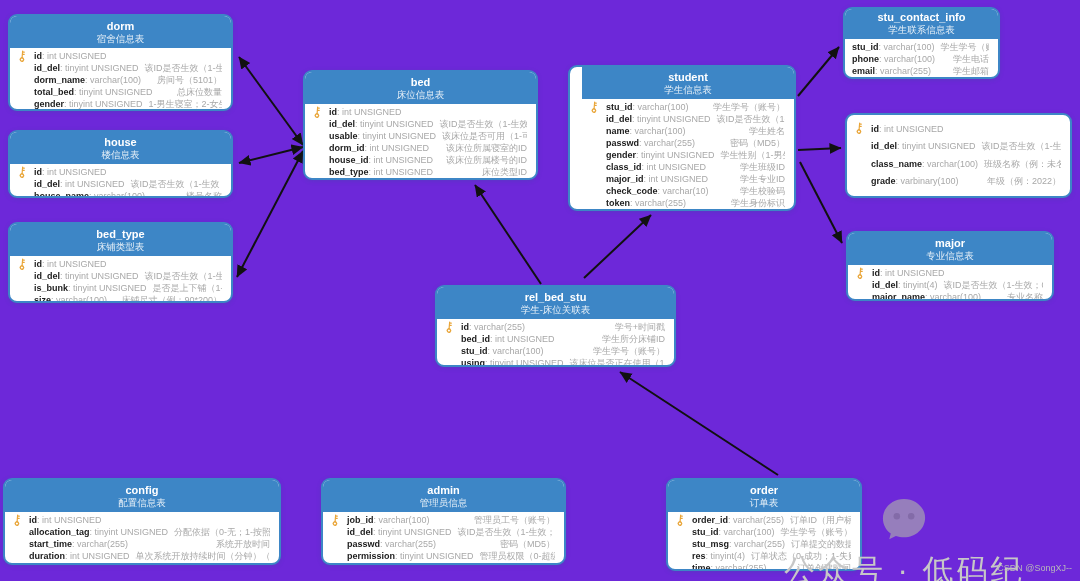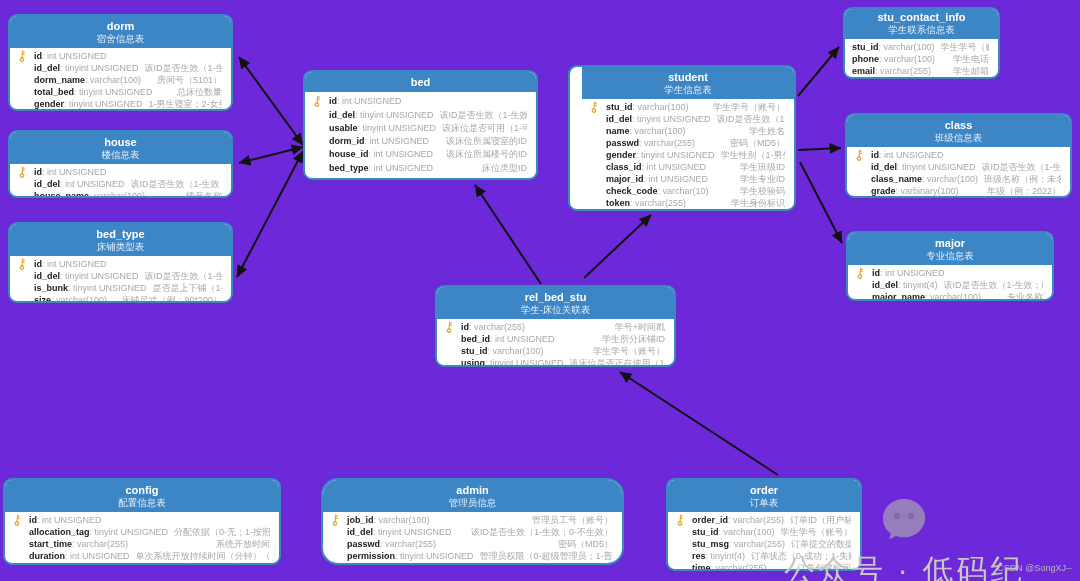--- a/index.html
+++ b/index.html
@@ -159,20 +159,21 @@
             <span class="key-slot"></span>
             <span class="fname">size</span>
             <span class="ftype">: varchar(100)</span>
             <span class="fcomment">床铺尺寸（例：90*200）</span>
           </div>
         </div>
       </div>
       <div class="table-box" style="left: 303px; top: 70px; width: 235px; height: 110px;">
         <div class="table-header">
           <span class="table-title">bed</span>
+          <span class="table-subtitle">床位信息表</span>
         </div>
         <div class="table-rows">
           <div class="trow">
             <span class="key-slot">
               <svg width="11" height="11" viewBox="0 0 20 20">
                 <circle cx="5.6" cy="13.6" r="3.1" fill="none" stroke="#e9a63a" stroke-width="2.4"></circle>
                 <path d="M8 11.2 L16.6 2.6 M12.6 6.6 l2.4 2.4 M15.4 3.8 l2.2 2.2" stroke="#e9a63a" stroke-width="2.2" fill="none" stroke-linecap="round"></path>
               </svg>
             </span>
             <span class="fname">id</span>
@@ -295,24 +296,20 @@
             <span class="fcomment">学生电话</span>
           </div>
           <div class="trow">
             <span class="fname">email</span>
             <span class="ftype">: varchar(255)</span>
             <span class="fcomment">学生邮箱</span>
           </div>
         </div>
       </div>
       <div class="table-box" style="left: 845px; top: 113px; width: 227px; height: 85px;">
-        <div class="table-header">
-          <span class="table-title">class</span>
-          <span class="table-subtitle">班级信息表</span>
-        </div>
         <div class="table-rows">
           <div class="trow">
             <span class="key-slot">
               <svg width="11" height="11" viewBox="0 0 20 20">
                 <circle cx="5.6" cy="13.6" r="3.1" fill="none" stroke="#e9a63a" stroke-width="2.4"></circle>
                 <path d="M8 11.2 L16.6 2.6 M12.6 6.6 l2.4 2.4 M15.4 3.8 l2.2 2.2" stroke="#e9a63a" stroke-width="2.2" fill="none" stroke-linecap="round"></path>
               </svg>
             </span>
             <span class="fname">id</span>
             <span class="ftype">: int UNSIGNED</span>
@@ -436,21 +433,21 @@
             <span class="fcomment">系统开放时间</span>
           </div>
           <div class="trow">
             <span class="key-slot"></span>
             <span class="fname">duration</span>
             <span class="ftype">: int UNSIGNED</span>
             <span class="fcomment">单次系统开放持续时间（分钟）（0-一直开放）</span>
           </div>
         </div>
       </div>
-      <div class="table-box" style="left: 321px; top: 478px; width: 303px; height: 87px; border-radius: 17px;">
+      <div class="table-box" style="left: 321px; top: 478px; width: 245px; height: 87px;">
         <div class="table-header">
           <span class="table-title">admin</span>
           <span class="table-subtitle">管理员信息</span>
         </div>
         <div class="table-rows">
           <div class="trow">
             <span class="key-slot">
               <svg width="11" height="11" viewBox="0 0 20 20">
                 <circle cx="5.6" cy="13.6" r="3.1" fill="none" stroke="#e9a63a" stroke-width="2.4"></circle>
                 <path d="M8 11.2 L16.6 2.6 M12.6 6.6 l2.4 2.4 M15.4 3.8 l2.2 2.2" stroke="#e9a63a" stroke-width="2.2" fill="none" stroke-linecap="round"></path>

